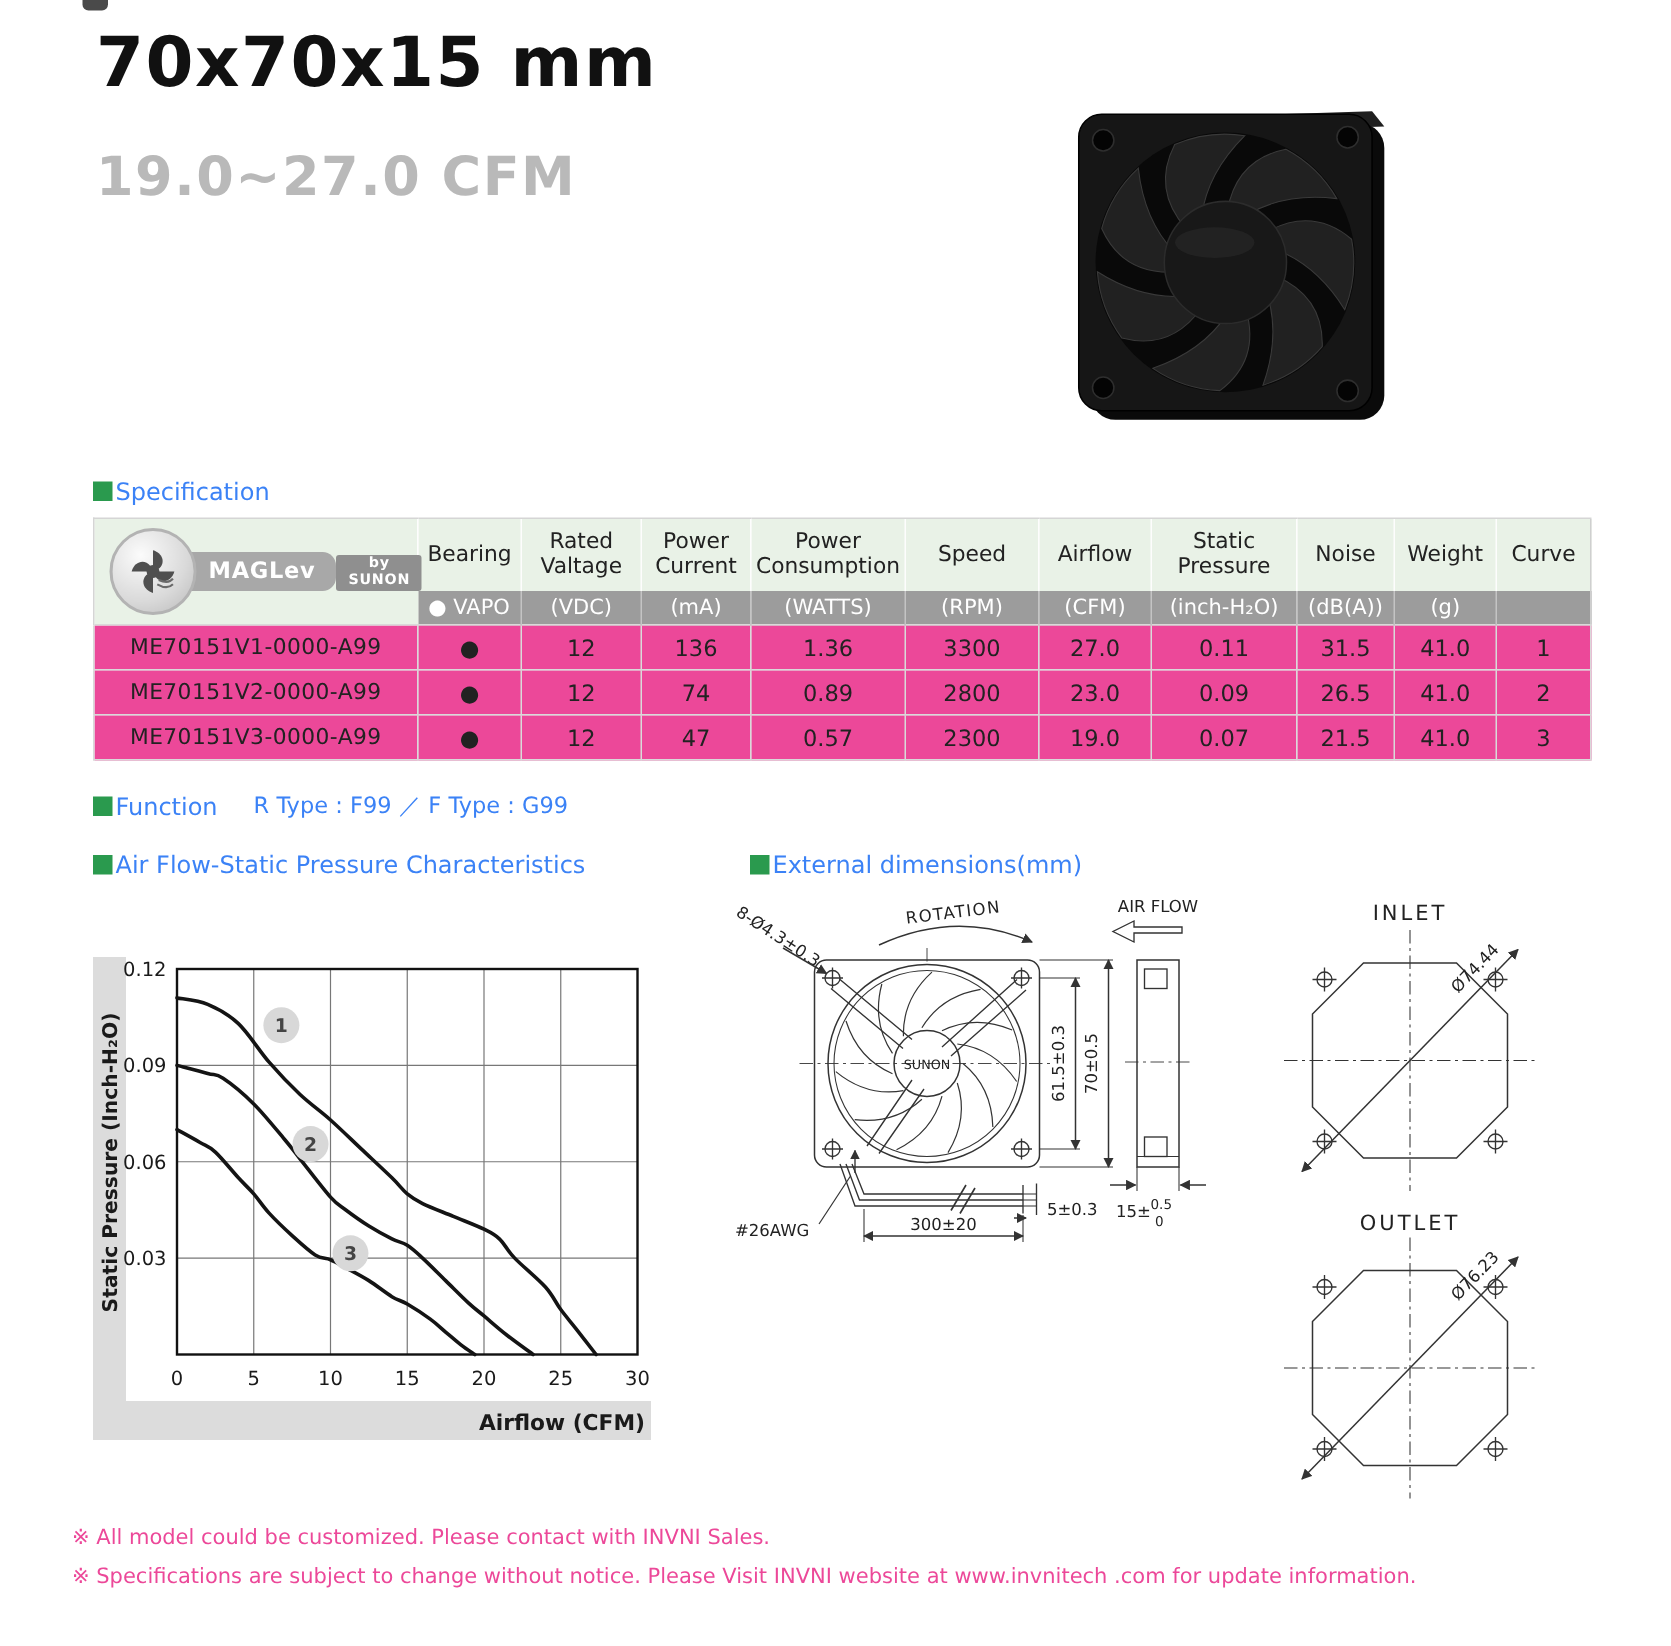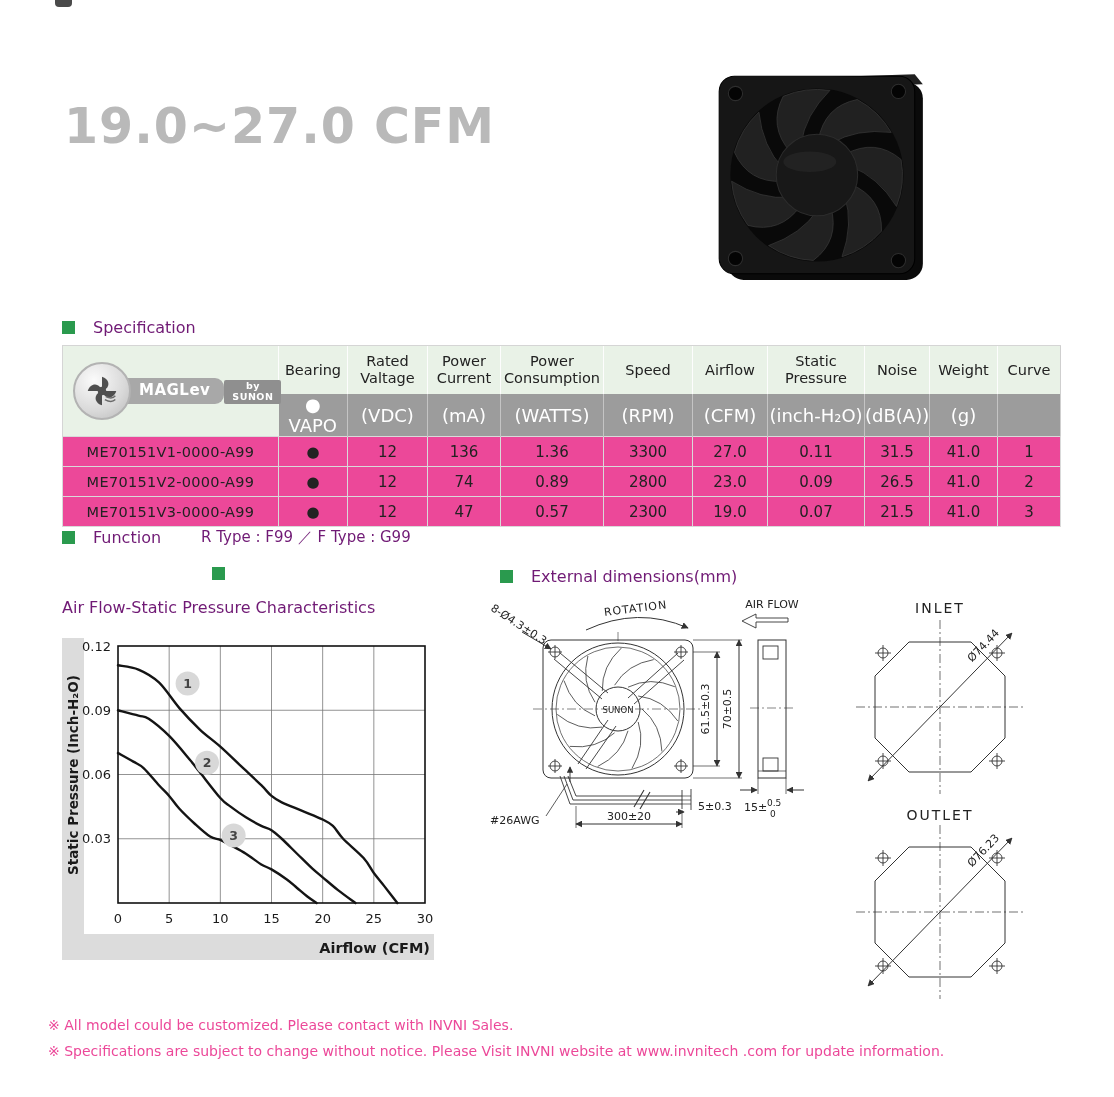--- a/index.html
+++ b/index.html
@@ -1,34 +1,34 @@
 <!DOCTYPE html>
 <html><head>
 <meta charset="utf-8">
 <style>
   html,body{margin:0;padding:0;background:#fff;}
   .page{position:relative;width:1114px;height:1097px;background:#ffffff;
         font-family:"DejaVu Sans",sans-serif;color:#1a1a1a;overflow:hidden;}
   .top-notch{position:absolute;left:55px;top:0;width:17px;height:7px;background:#4a4a4a;border-radius:0 0 4px 4px;}
   .title{position:absolute;left:64px;top:14px;font-size:46px;font-weight:bold;letter-spacing:1px;color:#111;}
-  .subtitle{position:absolute;left:64px;top:98px;font-size:49px;font-weight:bold;letter-spacing:1px;color:#b9b9b9;}
+  .subtitle{position:absolute;left:64px;top:98px;font-size:36px;font-weight:bold;letter-spacing:1px;color:#b9b9b9;}
   .fan-photo{position:absolute;left:712px;top:66px;width:216px;height:220px;}
-  .sec{position:absolute;display:flex;align-items:center;gap:18px;font-size:16px;color:#701a75;}
+  .sec{position:absolute;display:flex;align-items:center;gap:2px;font-size:16px;color:#3b82f6;}
   .sec .sq{width:13px;height:13px;background:#2a9a4e;flex:0 0 auto;}
   .sec-spec{left:62px;top:318px;}
   .sec-func{left:62px;top:528px;}
   .sec-func .ftext{margin-left:22px;font-size:15px;}
-  .sec-chart{left:62px;top:567px;flex-direction:column;}
+  .sec-chart{left:62px;top:567px;}
   .sec-dims{left:500px;top:567px;}
   table.spec{position:absolute;left:62px;top:345px;width:998px;border-collapse:collapse;table-layout:fixed;}
   table.spec th,table.spec td{padding:0;text-align:center;vertical-align:middle;}
   tr.hdr th{background:#e9f2e7;font-size:14.5px;font-weight:normal;color:#222;height:48px;
             line-height:1.15;border-left:1px solid #fdfdfd;border-top:1px solid #d5d5d5;}
   tr.hdr th.logo-cell{border-left:1px solid #d5d5d5;}
-  tr.units td{background:#9c9c9c;color:#fff;font-size:18px;height:22px;border-left:1px solid #c4c4c4;}
+  tr.units td{background:#9c9c9c;color:#fff;font-size:14px;height:22px;border-left:1px solid #c4c4c4;}
   tr.units td:first-child{border-left:none;}
   tr.drow td{background:#ec4899;font-size:15px;height:29px;border:1px solid #d9d9d9;color:#222;}
   tr.drow td.model{font-size:14.5px;letter-spacing:0.3px;}
   table.spec{border:1px solid #cfcfcf;}
   .logo-wrap{display:flex;align-items:center;padding-left:10px;}
   .logo-circle{width:54px;height:54px;border-radius:50%;flex:0 0 auto;z-index:2;
      background:radial-gradient(circle at 35% 30%,#fbfbfb,#d9d9d9 60%,#b9b9b9);
      border:2px solid #b3b3b3;display:flex;align-items:center;justify-content:center;}
   .logo-text{display:flex;flex-direction:row;margin-left:-12px;z-index:1;}
   .maglev-pill{background:#a8a8a8;color:#fff;font-weight:bold;font-size:15px;
@@ -39,20 +39,21 @@
   #dims{position:absolute;left:488px;top:560px;}
   .footer{position:absolute;left:48px;top:1012px;font-size:14px;color:#ec4899;line-height:26px;}
   svg text{font-family:"DejaVu Sans",sans-serif;}
 </style>
 </head>
 <body>
 
 <div class="page">
   <div class="top-notch"></div>
 
+  <div class="title">70x70x15 mm</div>
   <div class="subtitle">19.0~27.0 CFM</div>
 
   <svg class="fan-photo" viewBox="0 0 210 216">
     <polygon points="16,14 198,8 206,18 24,24" fill="#1f1f1f"></polygon>
     <rect x="14" y="16" width="192" height="194" rx="16" fill="#0a0a0a"></rect>
     <rect x="6" y="10" width="192" height="194" rx="15" fill="#161616" stroke="#000"></rect>
     <circle cx="102" cy="107" r="85" fill="#090909"></circle>
     <g id="photo-blades">
         <path d="M134.8,115.8 Q166.3,129.1 165.4,162.1 A84 84 0 0 1 126.6,187.3 Q138.1,154.9 129.2,127.5 Z" fill="#212121" stroke="#3a3a3a" stroke-width="0.7"></path>
         <path d="M115.6,138.2 Q124.8,171.1 98.4,190.9 A84 84 0 0 1 54.5,176.3 Q87.0,165.1 102.9,141.0 Z" fill="#212121" stroke="#3a3a3a" stroke-width="0.7"></path>

